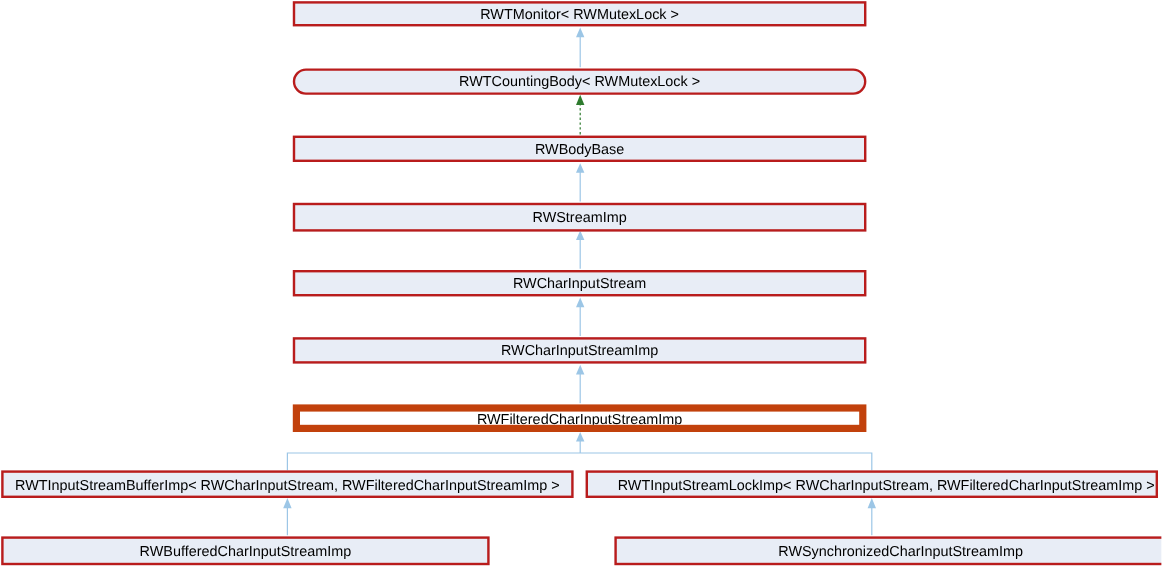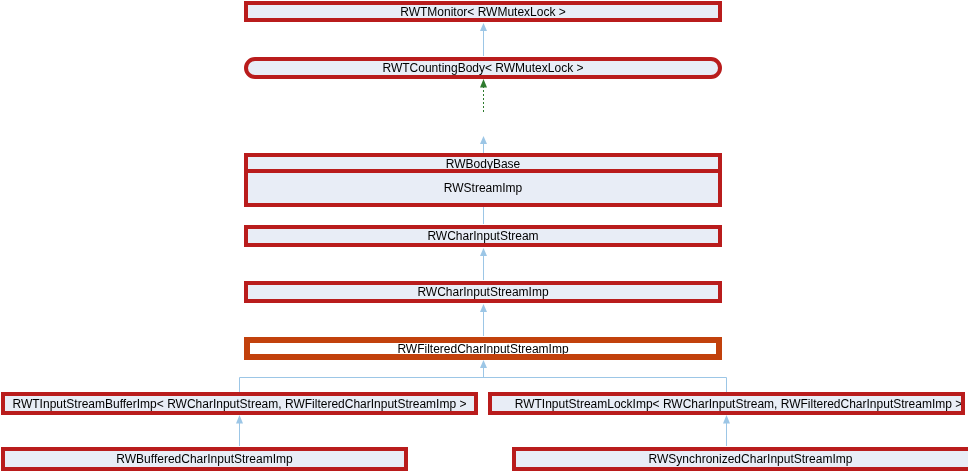--- a/index.html
+++ b/index.html
@@ -14,21 +14,21 @@
     background: #ffffff;
     font-family: "Liberation Sans", sans-serif;
     font-size: 12px;
     color: #000000;
     overflow: hidden;
   }
   .node {
     position: absolute;
     box-sizing: border-box;
     background: #e8edf6;
-    border: 4px solid #b91c1c;
+    border: 2px solid #b91c1c;
     display: flex;
     align-items: center;
     justify-content: center;
     white-space: nowrap;
     overflow: hidden;
   }
   .node.focus {
     background: #ffffff;
     border: 6px solid #c2410c;
   }
@@ -111,23 +111,23 @@
     <g>
       <line class="edge-public" x1="726.5" y1="446" x2="726.5" y2="423"></line>
       <polygon class="edge-public-head" points="726.5,415 723,423.5 730,423.5"></polygon>
     </g>
   </svg>
 
   <div class="node" style="left:244px; top:1px; width:478px; height:21px;">RWTMonitor&lt; RWMutexLock &gt;</div>
 
   <div class="node" style="left:244px; top:57px; width:478px; height:22px;border-radius:11px;">RWTCountingBody&lt; RWMutexLock &gt;</div>
 
-  <div class="node" style="left:244px; top:113px; width:478px; height:22px;margin-top:40px;">RWBodyBase</div>
+  <div class="node" style="left:244px; top:113px; width:478px; height:22px;">RWBodyBase</div>
 
-  <div class="node" style="left:244px; top:169px; width:478px; height:38px;">RWStreamImp</div>
+  <div class="node" style="left:244px; top:169px; width:478px; height:24px;">RWStreamImp</div>
 
   <div class="node" style="left:244px; top:225px; width:478px; height:22px;">RWCharInputStream</div>
 
   <div class="node" style="left:244px; top:281px; width:478px; height:22px;">RWCharInputStreamImp</div>
 
   <div class="node focus" style="left:244px; top:337px; width:478px; height:23px;">RWFilteredCharInputStreamImp</div>
 
   <div class="node" style="left:1px; top:392px; width:477px; height:23px;">RWTInputStreamBufferImp&lt; RWCharInputStream, RWFilteredCharInputStreamImp &gt;</div>
 
   <div class="node" style="left:488px; top:392px; width:477px; height:23px;padding-left:24px;">RWTInputStreamLockImp&lt; RWCharInputStream, RWFilteredCharInputStreamImp &gt;</div>

